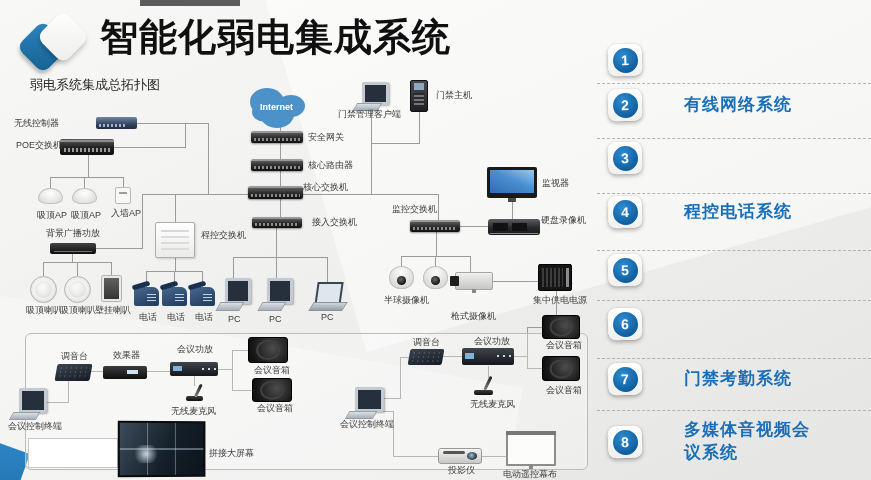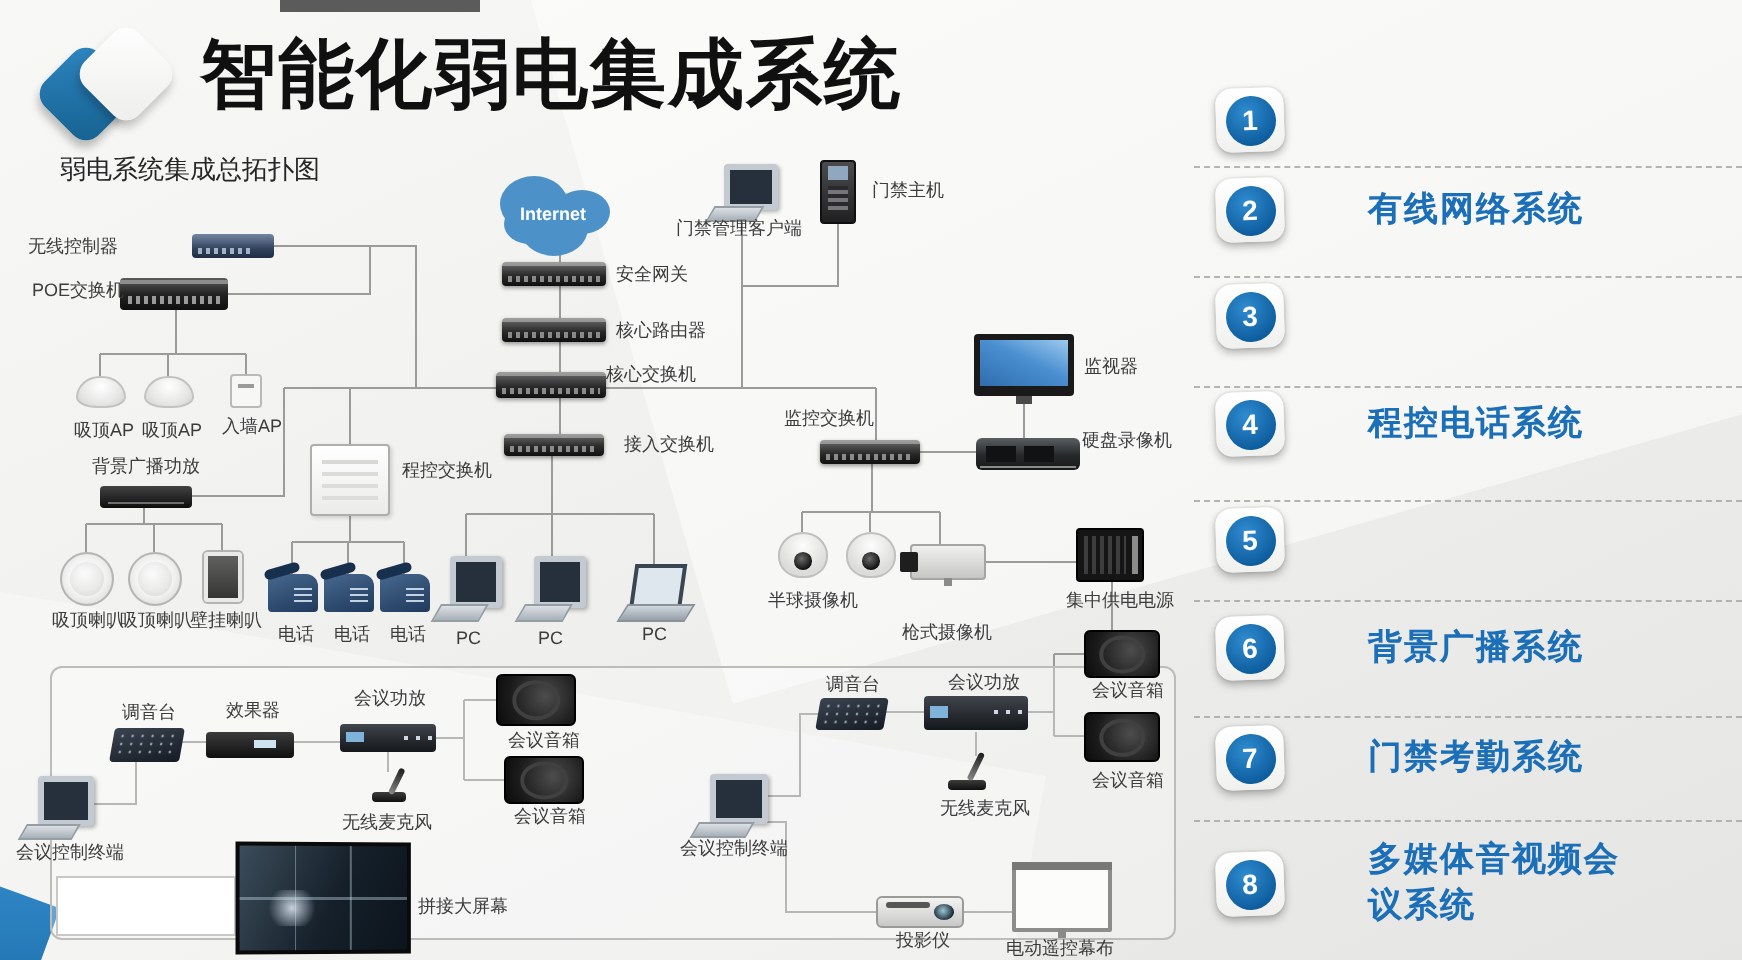--- a/index.html
+++ b/index.html
@@ -342,21 +342,20 @@
     </div>
     <div class="side-item" style="top: 250px; height: 40px;">
       <div class="badge">
         <div class="num">5</div>
       </div>
     </div>
     <div class="side-item" style="top: 304px; height: 40px;">
       <div class="badge">
         <div class="num">6</div>
       </div>
-      <div class="side-label">背景广播系统</div>
     </div>
     <div class="side-item" style="top: 359px; height: 40px;">
       <div class="badge">
         <div class="num">7</div>
       </div>
       <div class="side-label">门禁考勤系统</div>
     </div>
     <div class="side-item" style="top: 414px; height: 56px;">
       <div class="badge">
         <div class="num">8</div>

